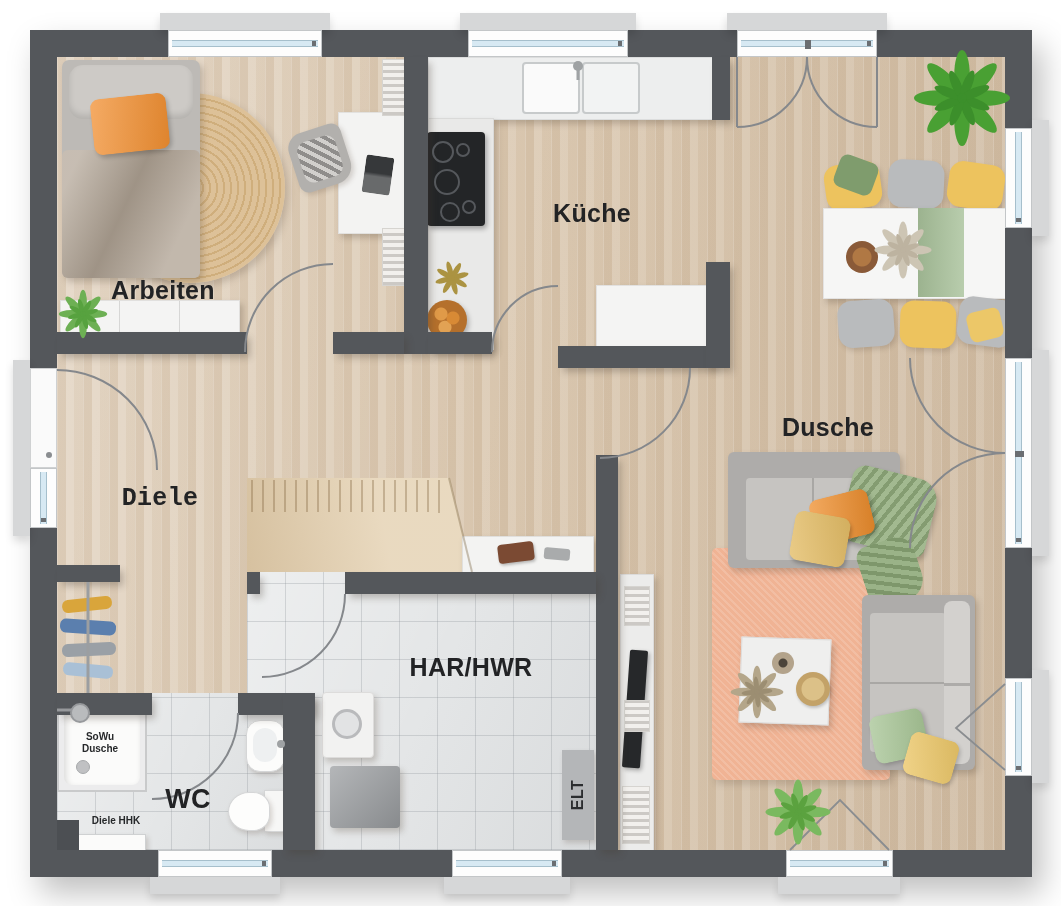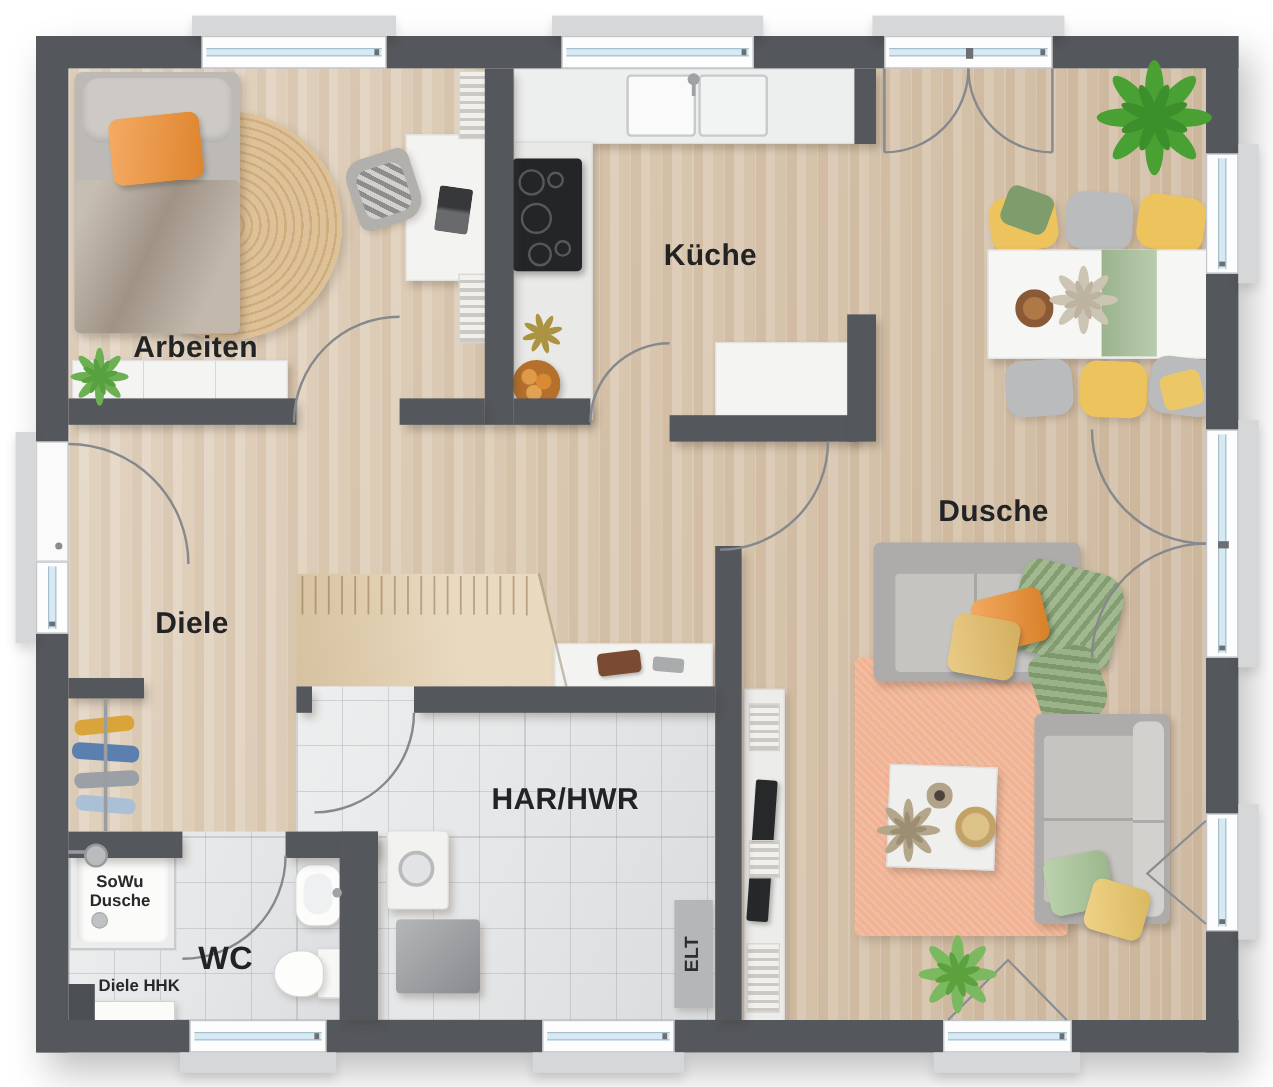--- a/index.html
+++ b/index.html
@@ -30,21 +30,21 @@
   .win-v::before,.win-v::after{content:"";position:absolute;left:10px;right:10px;height:4px;background:#6b6e72;}
   .win-v::before{top:5px}.win-v::after{bottom:5px}
   .sill{background:#d6d7d8;box-shadow:0 5px 9px rgba(0,0,0,.13);}
   
   .furn{box-shadow:3px 4px 6px rgba(90,75,60,.28);}
   .soft{box-shadow:2px 3px 5px rgba(90,75,60,.22);}
   .books{background:repeating-linear-gradient(0deg,#ccc9c5 0 3px,#f2f0ed 3px 7px);border:1px solid #d6d4d0;}
   
   .rlabel{position:absolute;transform:translate(-50%,-50%);font-size:25px;font-weight:600;
           color:#222325;letter-spacing:.3px;white-space:nowrap;}
-  .slabel{position:absolute;transform:translate(-50%,-50%);font-size:14px;font-weight:700;
+  .slabel{position:absolute;transform:translate(-50%,-50%);font-size:10px;font-weight:700;
           color:#26282a;text-align:center;line-height:1.15;white-space:nowrap;}
   .vlabel{position:absolute;transform:translate(-50%,-50%) rotate(-90deg);font-size:16px;
           font-weight:700;color:#2b2d2f;letter-spacing:.5px;}
   svg.overlay{position:absolute;left:0;top:0;pointer-events:none;}
 </style>
 </head>
 <body>
 
 <div id="stage">
 
@@ -303,21 +303,21 @@
         <circle cx="463" cy="150" r="6"></circle>
       <circle cx="447" cy="182" r="12"></circle>
         <circle cx="450" cy="212" r="9"></circle>
         <circle cx="469" cy="207" r="6"></circle>
     </g>
   </svg>
 
   <span class="rlabel" style="left:163px;top:290px;">Arbeiten</span>
   <span class="rlabel" style="left:592px;top:213px;">Küche</span>
   <span class="rlabel" style="left:828px;top:427px;">Dusche</span>
-  <span class="rlabel" style="left:160px;top:520px;">Diele</span>
+  <span class="rlabel" style="left:160px;top:498px;font-family:Liberation Mono, monospace;">Diele</span>
   <span class="rlabel" style="left:471px;top:667px;">HAR/HWR</span>
   <span class="rlabel" style="left:188px;top:799px;font-size:27px;">WC</span>
   <span class="slabel" style="left:100px;top:742px;">
     <span style="display:block;">SoWu</span>
     <span style="display:block;">Dusche</span>
   </span>
   <span class="slabel" style="left:116px;top:821px;">Diele HHK</span>
   <span class="vlabel" style="left:578px;top:795px;">ELT</span>
 
 </div>

